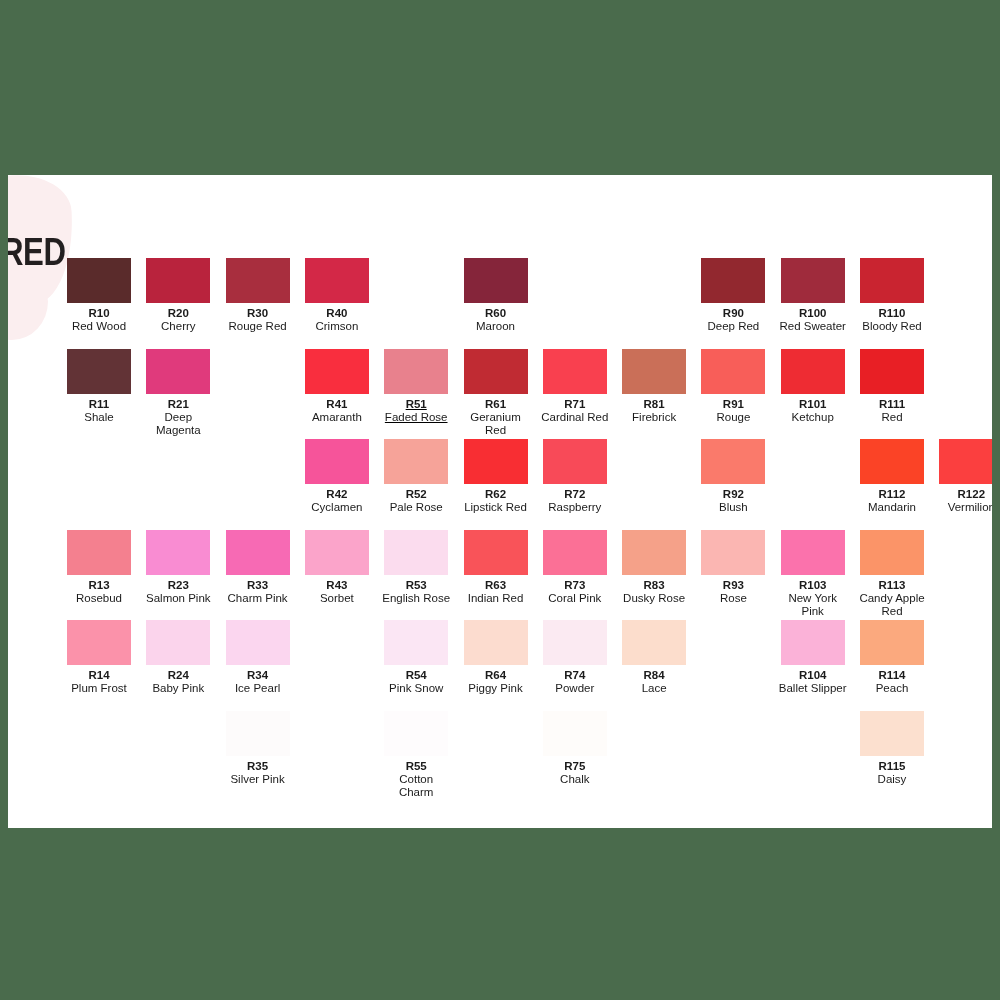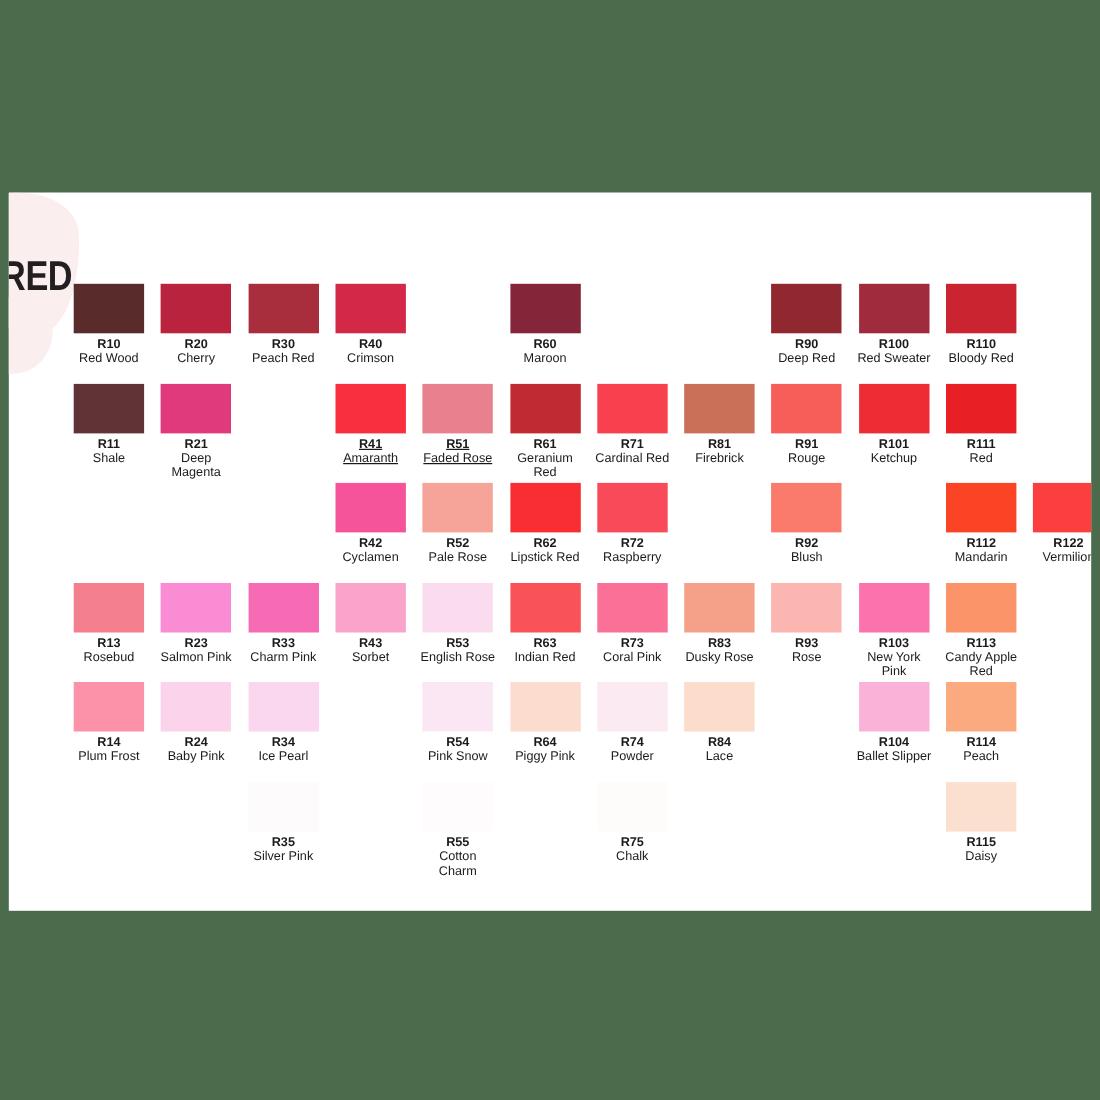--- a/index.html
+++ b/index.html
@@ -108,21 +108,21 @@
           <div class="sw" style="background: rgb(185, 35, 61);"></div>
           <div class="lbl">
             <div class="code">R20</div>
             <div class="nm">Cherry</div>
           </div>
         </div>
         <div class="cell" style="left: 217.6px; top: 83px;">
           <div class="sw" style="background: rgb(168, 46, 62);"></div>
           <div class="lbl">
             <div class="code">R30</div>
-            <div class="nm">Peach Red</div>
+            <div class="nm">Rouge Red</div>
           </div>
         </div>
         <div class="cell" style="left: 296.9px; top: 83px;">
           <div class="sw" style="background: rgb(211, 40, 71);"></div>
           <div class="lbl">
             <div class="code">R40</div>
             <div class="nm">Crimson</div>
           </div>
         </div>
         <div class="cell" style="left: 455.5px; top: 83px;">
@@ -160,21 +160,21 @@
             <div class="nm">Shale</div>
           </div>
         </div>
         <div class="cell" style="left: 138.3px; top: 173.5px;">
           <div class="sw" style="background: rgb(224, 58, 124);"></div>
           <div class="lbl">
             <div class="code">R21</div>
             <div class="nm">Deep Magenta</div>
           </div>
         </div>
-        <div class="cell" style="left: 296.9px; top: 173.5px; text-decoration: underline;">
+        <div class="cell" style="left: 296.9px; top: 173.5px;">
           <div class="sw" style="background: rgb(249, 46, 62);"></div>
           <div class="lbl">
             <div class="code">R41</div>
             <div class="nm">Amaranth</div>
           </div>
         </div>
         <div class="cell" style="left: 376.2px; top: 173.5px; text-decoration: underline;">
           <div class="sw" style="background: rgb(232, 129, 141);"></div>
           <div class="lbl">
             <div class="code">R51</div>

